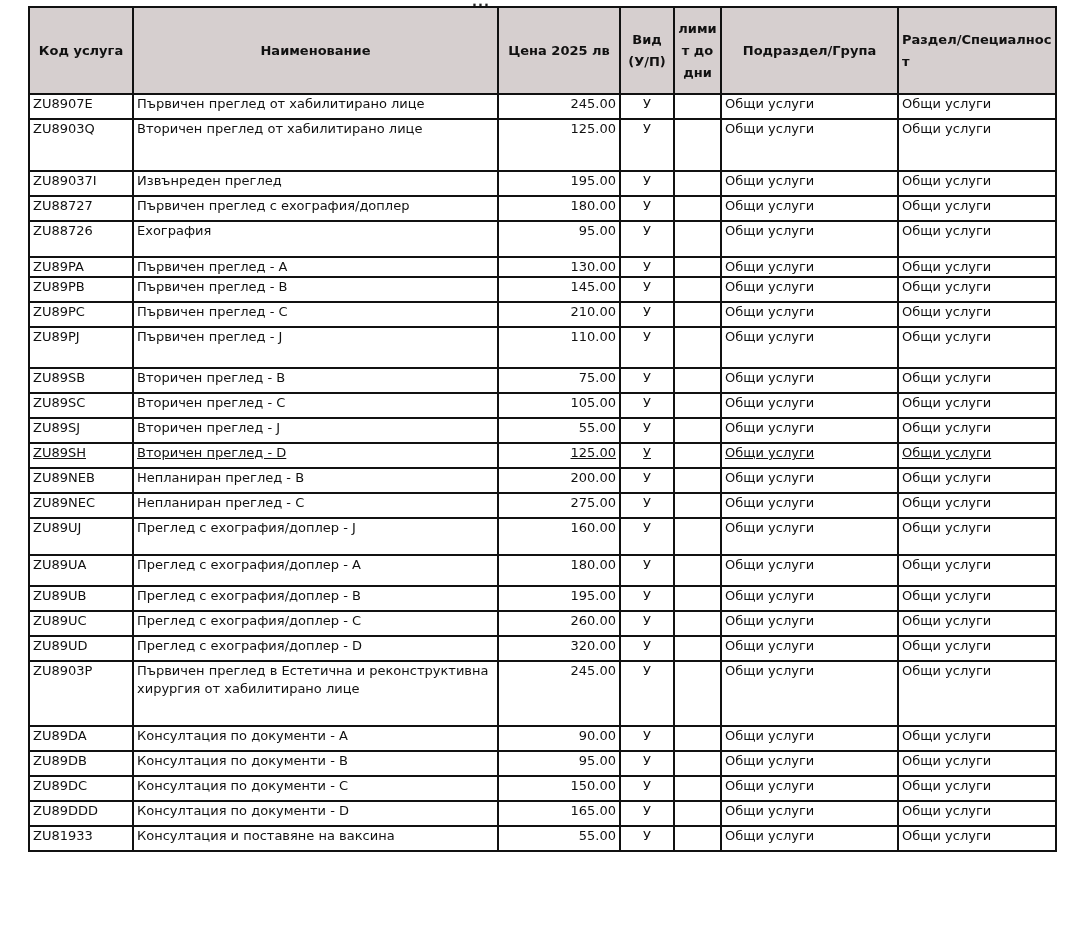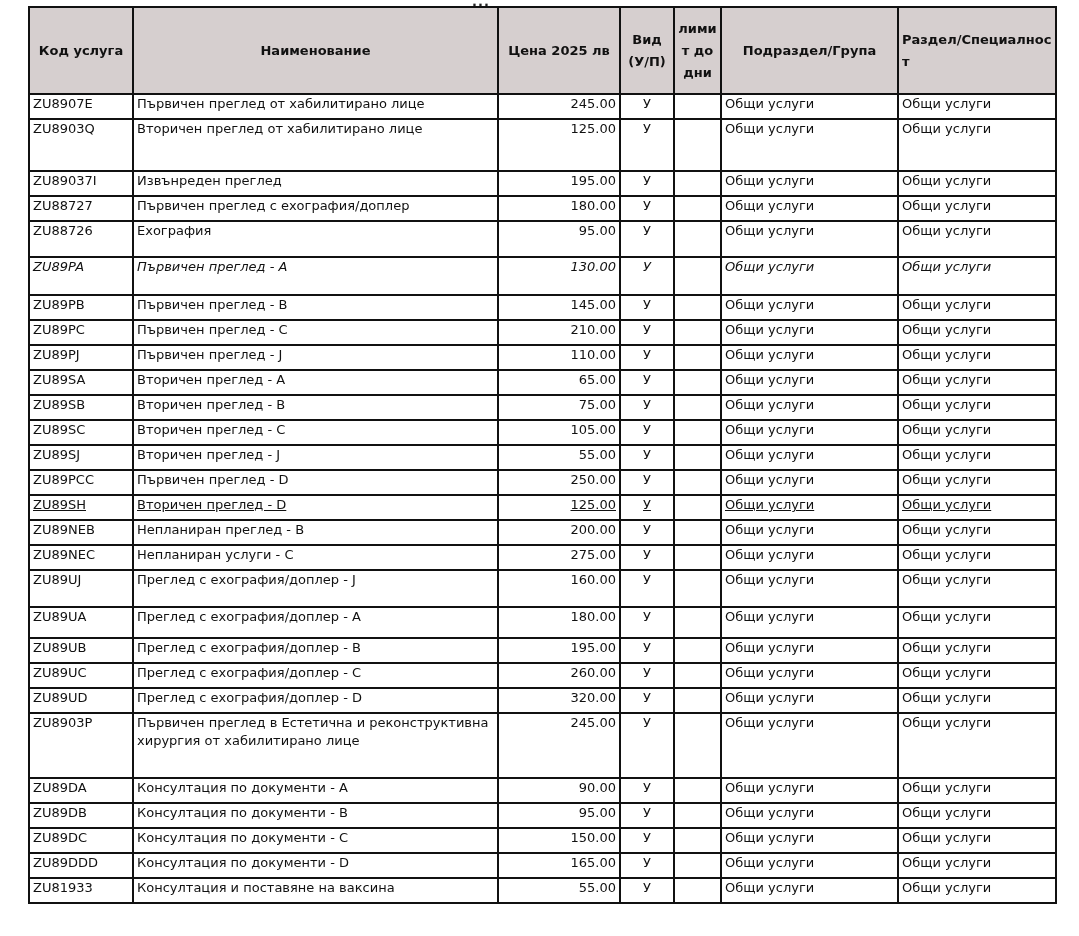--- a/index.html
+++ b/index.html
@@ -141,21 +141,21 @@
       </tr>
       <tr style="height: 36px;">
         <td class="code">ZU88726</td>
         <td class="name">Ехография</td>
         <td class="price">95.00</td>
         <td class="kind">У</td>
         <td class="limit"></td>
         <td class="sub">Общи услуги</td>
         <td class="sect">Общи услуги</td>
       </tr>
-      <tr style="height: 38px; font-style: italic;">
+      <tr style="height: 20px;">
         <td class="code">ZU89PA</td>
         <td class="name">Първичен преглед - А</td>
         <td class="price">130.00</td>
         <td class="kind">У</td>
         <td class="limit"></td>
         <td class="sub">Общи услуги</td>
         <td class="sect">Общи услуги</td>
       </tr>
       <tr style="height: 25px;">
         <td class="code">ZU89PB</td>
@@ -168,39 +168,30 @@
       </tr>
       <tr style="height: 25px;">
         <td class="code">ZU89PC</td>
         <td class="name">Първичен преглед - С</td>
         <td class="price">210.00</td>
         <td class="kind">У</td>
         <td class="limit"></td>
         <td class="sub">Общи услуги</td>
         <td class="sect">Общи услуги</td>
       </tr>
-      <tr style="height: 25px;">
+      <tr style="height: 41px;">
         <td class="code">ZU89PJ</td>
         <td class="name">Първичен преглед - J</td>
         <td class="price">110.00</td>
         <td class="kind">У</td>
         <td class="limit"></td>
         <td class="sub">Общи услуги</td>
         <td class="sect">Общи услуги</td>
       </tr>
       <tr style="height: 25px;">
-        <td class="code">ZU89SA</td>
-        <td class="name">Вторичен преглед - А</td>
-        <td class="price">65.00</td>
-        <td class="kind">У</td>
-        <td class="limit"></td>
-        <td class="sub">Общи услуги</td>
-        <td class="sect">Общи услуги</td>
-      </tr>
-      <tr style="height: 25px;">
         <td class="code">ZU89SB</td>
         <td class="name">Вторичен преглед - В</td>
         <td class="price">75.00</td>
         <td class="kind">У</td>
         <td class="limit"></td>
         <td class="sub">Общи услуги</td>
         <td class="sect">Общи услуги</td>
       </tr>
       <tr style="height: 25px;">
         <td class="code">ZU89SC</td>
@@ -208,29 +199,20 @@
         <td class="price">105.00</td>
         <td class="kind">У</td>
         <td class="limit"></td>
         <td class="sub">Общи услуги</td>
         <td class="sect">Общи услуги</td>
       </tr>
       <tr style="height: 25px;">
         <td class="code">ZU89SJ</td>
         <td class="name">Вторичен преглед - J</td>
         <td class="price">55.00</td>
-        <td class="kind">У</td>
-        <td class="limit"></td>
-        <td class="sub">Общи услуги</td>
-        <td class="sect">Общи услуги</td>
-      </tr>
-      <tr style="height: 25px;">
-        <td class="code">ZU89PCC</td>
-        <td class="name">Първичен преглед - D</td>
-        <td class="price">250.00</td>
         <td class="kind">У</td>
         <td class="limit"></td>
         <td class="sub">Общи услуги</td>
         <td class="sect">Общи услуги</td>
       </tr>
       <tr style="height: 25px; text-decoration: underline;">
         <td class="code">ZU89SH</td>
         <td class="name">Вторичен преглед - D</td>
         <td class="price">125.00</td>
         <td class="kind">У</td>
@@ -242,21 +224,21 @@
         <td class="code">ZU89NEB</td>
         <td class="name">Непланиран преглед - В</td>
         <td class="price">200.00</td>
         <td class="kind">У</td>
         <td class="limit"></td>
         <td class="sub">Общи услуги</td>
         <td class="sect">Общи услуги</td>
       </tr>
       <tr style="height: 25px;">
         <td class="code">ZU89NEC</td>
-        <td class="name">Непланиран услуги - С</td>
+        <td class="name">Непланиран преглед - С</td>
         <td class="price">275.00</td>
         <td class="kind">У</td>
         <td class="limit"></td>
         <td class="sub">Общи услуги</td>
         <td class="sect">Общи услуги</td>
       </tr>
       <tr style="height: 37px;">
         <td class="code">ZU89UJ</td>
         <td class="name">Преглед с ехография/доплер - J</td>
         <td class="price">160.00</td>

